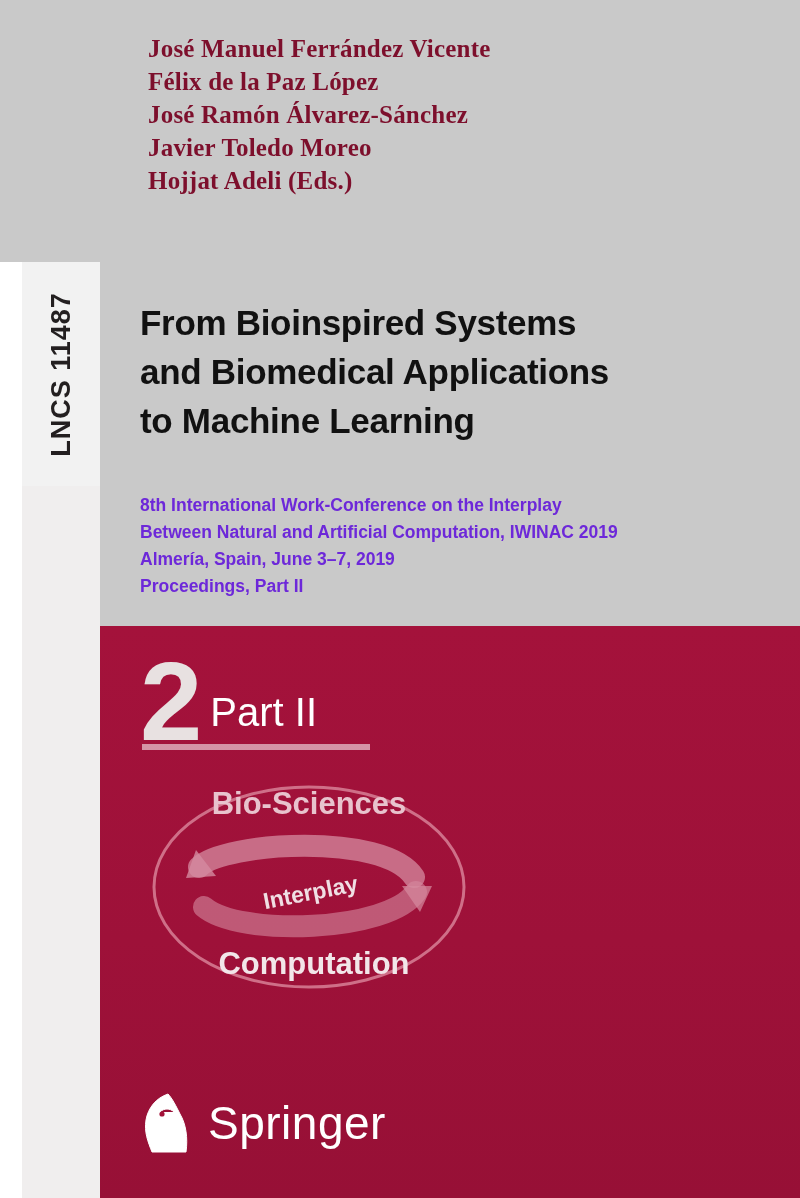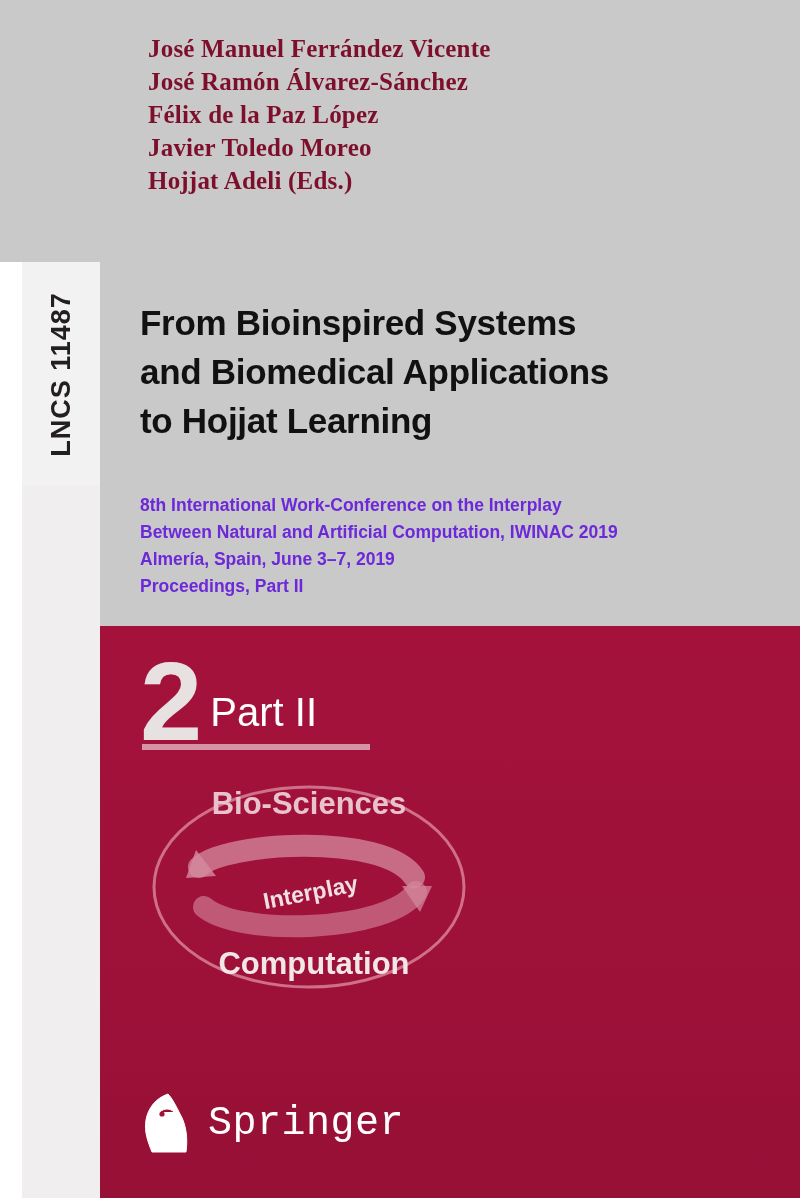--- a/index.html
+++ b/index.html
@@ -180,56 +180,56 @@
   
   .springer {
     position: absolute;
     left: 38px;
     bottom: 42px;
     display: flex;
     align-items: center;
   }
   .springer-mark { width: 60px; height: 66px; }
   .springer-word {
-    font-family: Liberation Mono, monospace;
-    font-size: 40px;
+    font-family: Liberation Sans, sans-serif;
+    font-size: 46px;
     color: #ffffff;
     margin-left: 10px;
     letter-spacing: 0.5px;
     text-align: right;
   }
 </style>
 </head>
 <body>
 
 <div class="cover">
 
   <div class="top-band"></div>
 
   <div class="editors">
     <div class="editor-line">José Manuel Ferrández Vicente</div>
+    <div class="editor-line">Félix de la Paz López</div>
     <div class="editor-line">José Ramón Álvarez-Sánchez</div>
-    <div class="editor-line">Félix de la Paz López</div>
     <div class="editor-line">Javier Toledo Moreo</div>
     <div class="editor-line">Hojjat Adeli (Eds.)</div>
   </div>
 
   <div class="spine-white"></div>
   <div class="spine-lower"></div>
   <div class="spine-band"></div>
   <div class="lncs-label">
     <span>LNCS 11487</span>
   </div>
 
   <div class="title-area"></div>
 
   <div class="title-text">
     <div class="book-title">From Bioinspired Systems</div>
     <div class="book-title">and Biomedical Applications</div>
-    <div class="book-title">to Hojjat Learning</div>
+    <div class="book-title">to Machine Learning</div>
   </div>
 
   <div class="subtitle">
     <div class="subtitle-line">8th International Work-Conference on the Interplay</div>
     <div class="subtitle-line">Between Natural and Artificial Computation, IWINAC 2019</div>
     <div class="subtitle-line">Almería, Spain, June 3–7, 2019</div>
     <div class="subtitle-line">Proceedings, Part II</div>
   </div>
 
   <div class="maroon">

